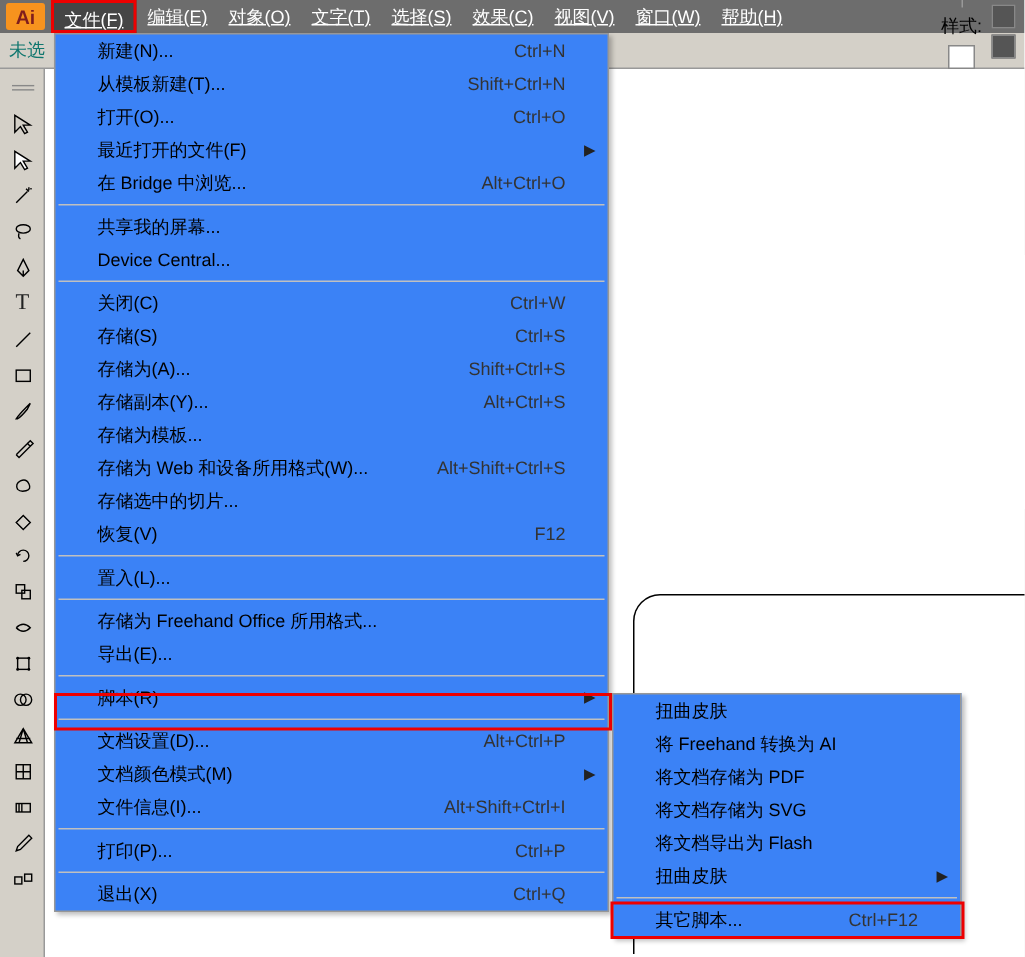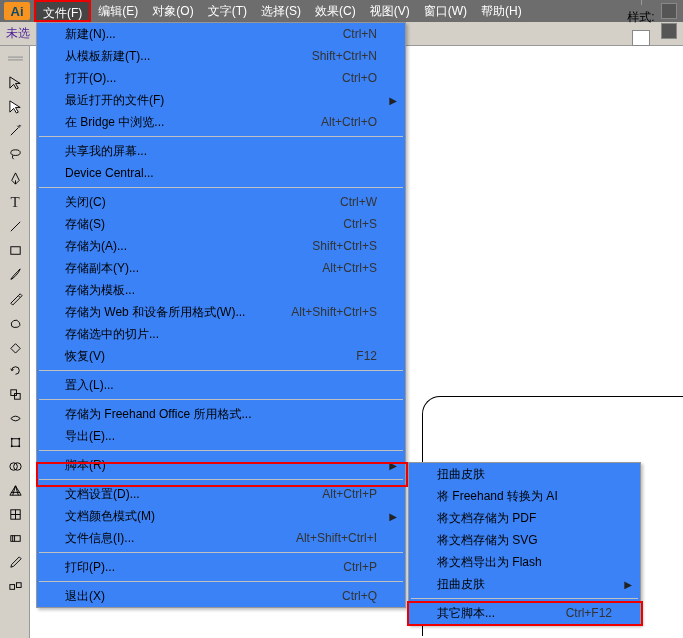--- a/index.html
+++ b/index.html
@@ -1,30 +1,30 @@
 <!DOCTYPE html>
 <html><head>
 <meta charset="utf-8">
 <style>
   * { margin: 0; padding: 0; box-sizing: border-box; font-family: "Microsoft YaHei", "SimSun", Arial, sans-serif; }
   body { background: #eee; font-size: 12px; color: #000; }
   .app { width: 683px; height: 638px; position: relative; background: #fff; }
   
   
   .menubar { height: 22px; background: #6d6d6d; display: flex; align-items: center; padding: 0 4px; color: #fff; font-size: 12px; }
-  .ai-logo { width: 26px; height: 18px; background: #f7931e; color: #0c4a6e; display: flex; align-items: center; justify-content: center; font-weight: bold; margin-right: 4px; border-radius: 2px; font-size: 13px; }
-  .menubar-item { padding: 0 7px; height: 22px; line-height: 22px; cursor: default; }
+  .ai-logo { width: 26px; height: 18px; background: #f7931e; color: #7f1d1d; display: flex; align-items: center; justify-content: center; font-weight: bold; margin-right: 4px; border-radius: 2px; font-size: 13px; }
+  .menubar-item { padding: 0 7px; height: 22px; line-height: 22px; cursor: default; text-decoration: underline; }
   .menubar-item.active { border: 2px solid #e00; background: #454545; }
   .menubar-right { margin-left: auto; display: flex; align-items: center; gap: 4px; flex-direction: column; }
   .br-badge { background: #555; border: 1px solid #888; padding: 1px 4px; font-size: 10px; }
   .mb-icon { width: 16px; height: 16px; background: #555; border: 1px solid #888; }
   
   
   .options-bar { height: 24px; background: #d4d0c8; border-bottom: 1px solid #999; display: flex; align-items: center; padding: 0 6px; font-size: 12px; }
-  .ob-left { color: #4c1d95; text-align: right; }
+  .ob-left { color: #0f766e; text-align: right; }
   .ob-right { margin-left: auto; display: flex; align-items: center; gap: 4px; flex-direction: column; }
   .ob-sep { width: 1px; height: 18px; background: #999; margin: 0 2px; }
   .ob-dot { width: 4px; height: 4px; background: #333; border-radius: 50%; }
   .ob-input { width: 72px; height: 18px; border: 1px solid #999; background: #fff; padding: 0 2px; font-size: 11px; }
   .ob-label { color: #000000; text-align: right; }
   .ob-link { color: #7f1d1d; cursor: default; }
   .ob-num { width: 28px; height: 18px; border: 1px solid #999; background: #1d4ed8; padding: 0 2px; font-size: 11px; text-align: right; }
   .ob-swatch { width: 18px; height: 16px; border: 1px solid #888; background: #fff; }
   .chev { display: inline-block; font-size: 9px; color: #444; }
   

